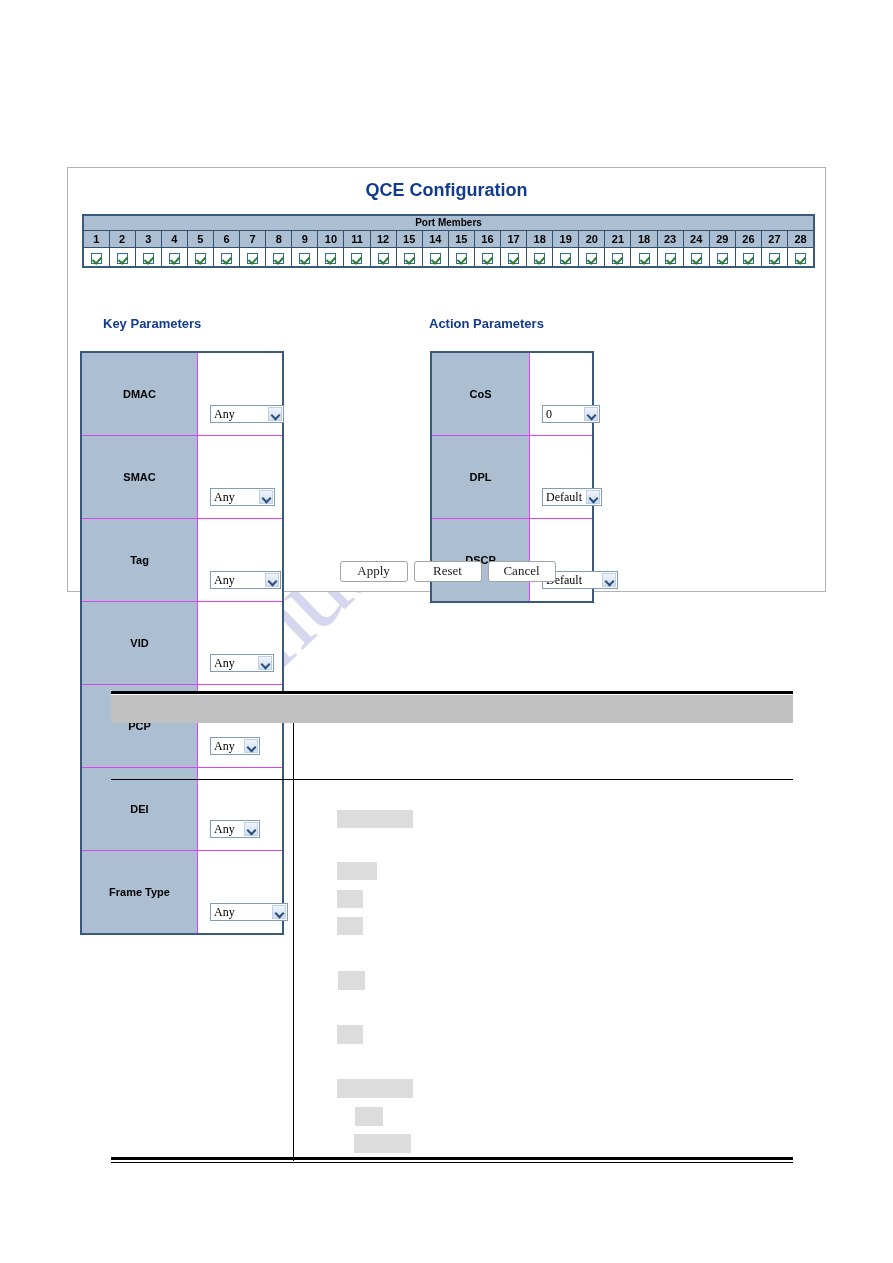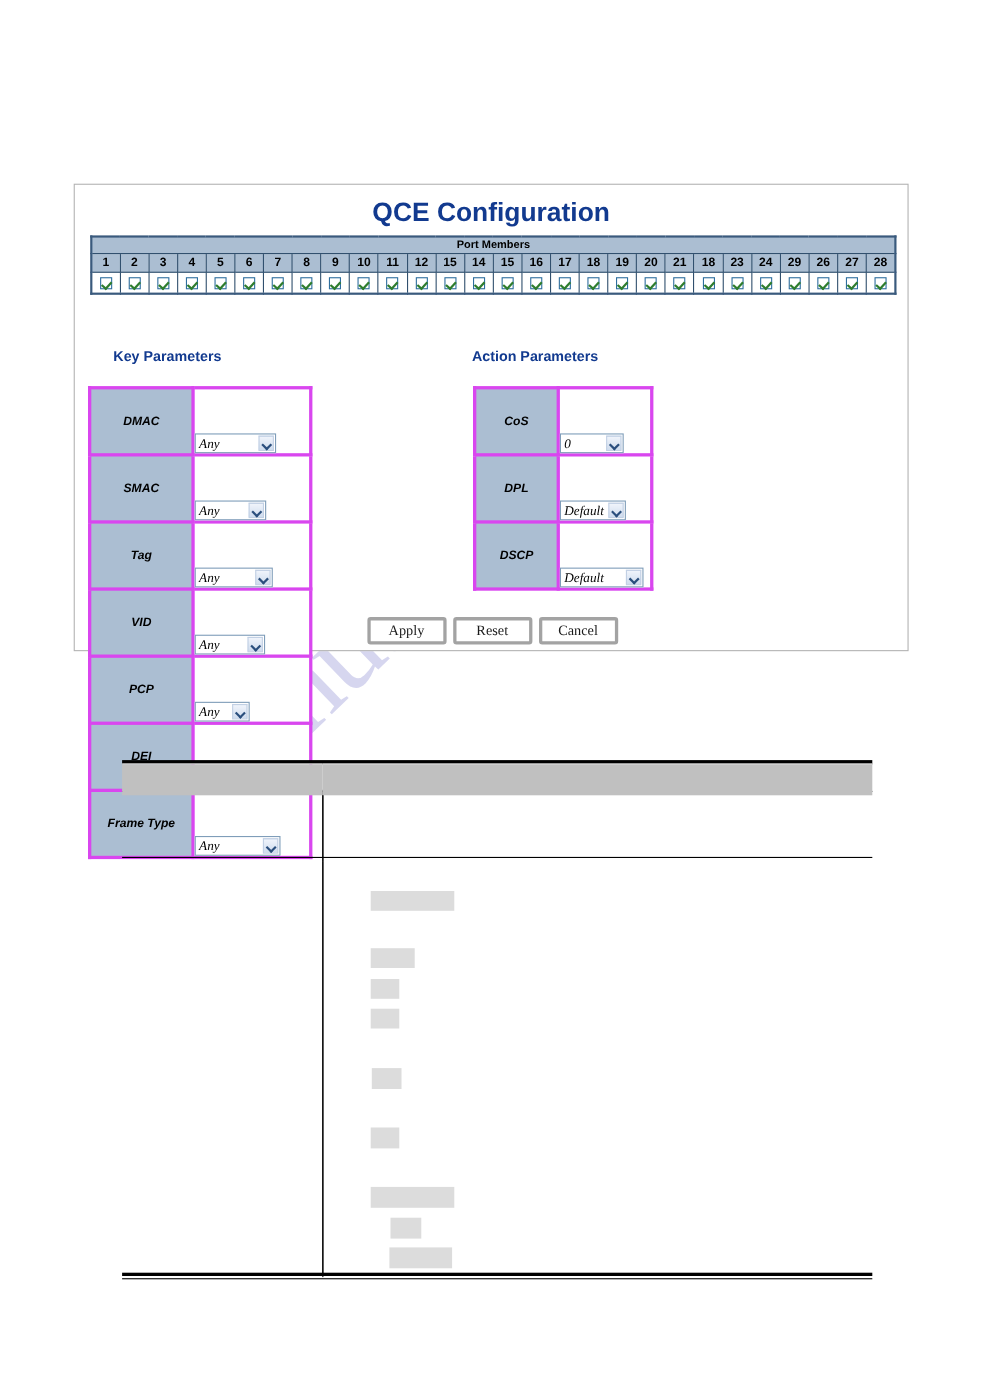--- a/index.html
+++ b/index.html
@@ -49,21 +49,21 @@
     border: 1px solid #b3b3b3;
     background: #ffffff;
     box-sizing: border-box;
     z-index: 10;
   }
   #panel-title {
     text-align: center;
     color: #123a8f;
     font-family: "Liberation Sans", sans-serif;
     font-weight: bold;
-    font-size: 24px;
+    font-size: 18px;
     margin-top: 12px;
     letter-spacing: 0px;
   }
 
   
   #port-table-wrap {
     position: absolute;
     left: 14px;
     top: 46px;
     width: 617px;
@@ -144,24 +144,23 @@
   table.param-table {
     position: absolute;
     border-collapse: collapse;
     border: 2px solid #3a5a7d;
     table-layout: fixed;
   }
   #key-table { left: 12px;  top: 183px; width: 204px; }
   #act-table { left: 362px; top: 183px; width: 164px; }
 
   table.param-table td {
-    border: 3px solid #d946ef;
-    padding: 0;
+    border: 1px solid #d946ef;
+    padding: 12px;
     height: 19px;
-    font-style: italic;
   }
   td.param-label {
     background: #abbed2;
     text-align: center;
     font-family: "Liberation Sans", sans-serif;
     font-weight: bold;
     font-size: 11px;
     color: #000000;
   }
   #key-table td.param-label { width: 91px; }
@@ -223,21 +222,21 @@
     top: 393px;
     width: 759px;
     text-align: center;
   }
   .btn {
     display: inline-block;
     min-width: 48px;
     padding: 1px 9px 2px 9px;
     margin: 0 3px;
     background: #ffffff;
-    border: 3px solid #a3a3a3;
+    border: 1px solid #a3a3a3;
     border-radius: 3px;
     box-shadow: 0 0 0 1px #ffffff inset;
     font-family: "Liberation Serif", serif;
     font-size: 13px;
     color: #1a1a1a;
     text-align: center;
     cursor: pointer;
   }
 
   

